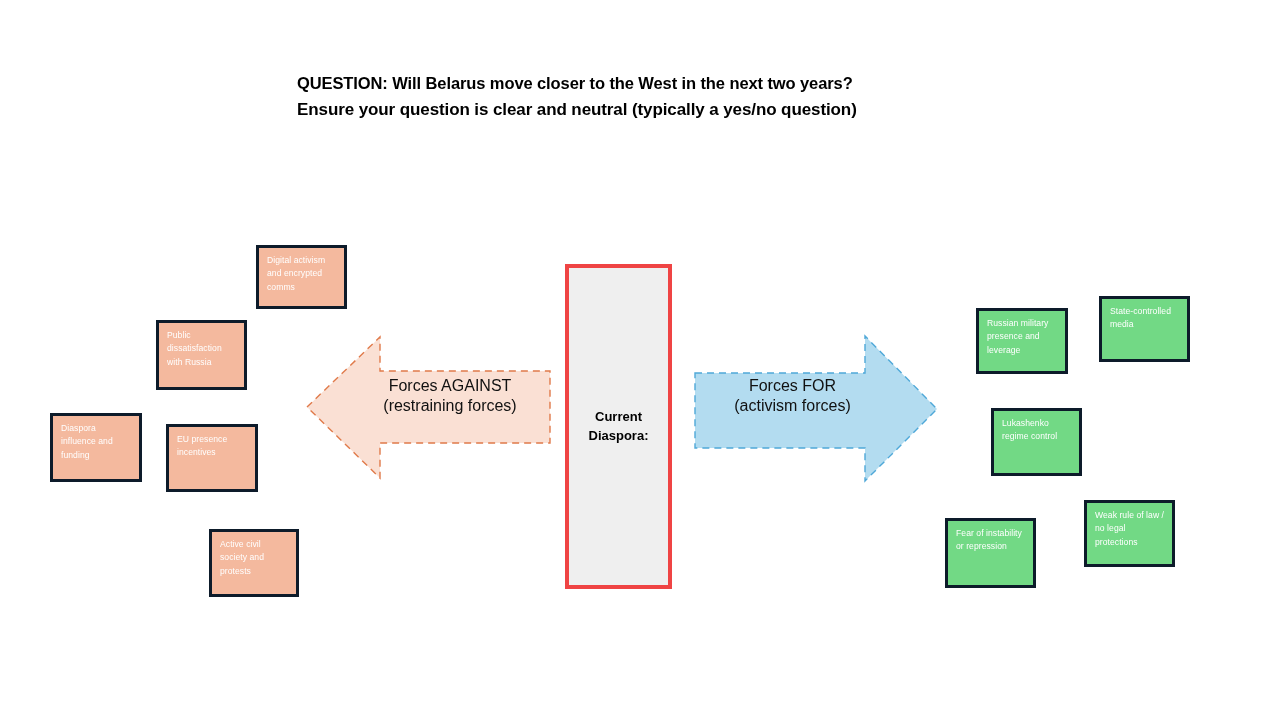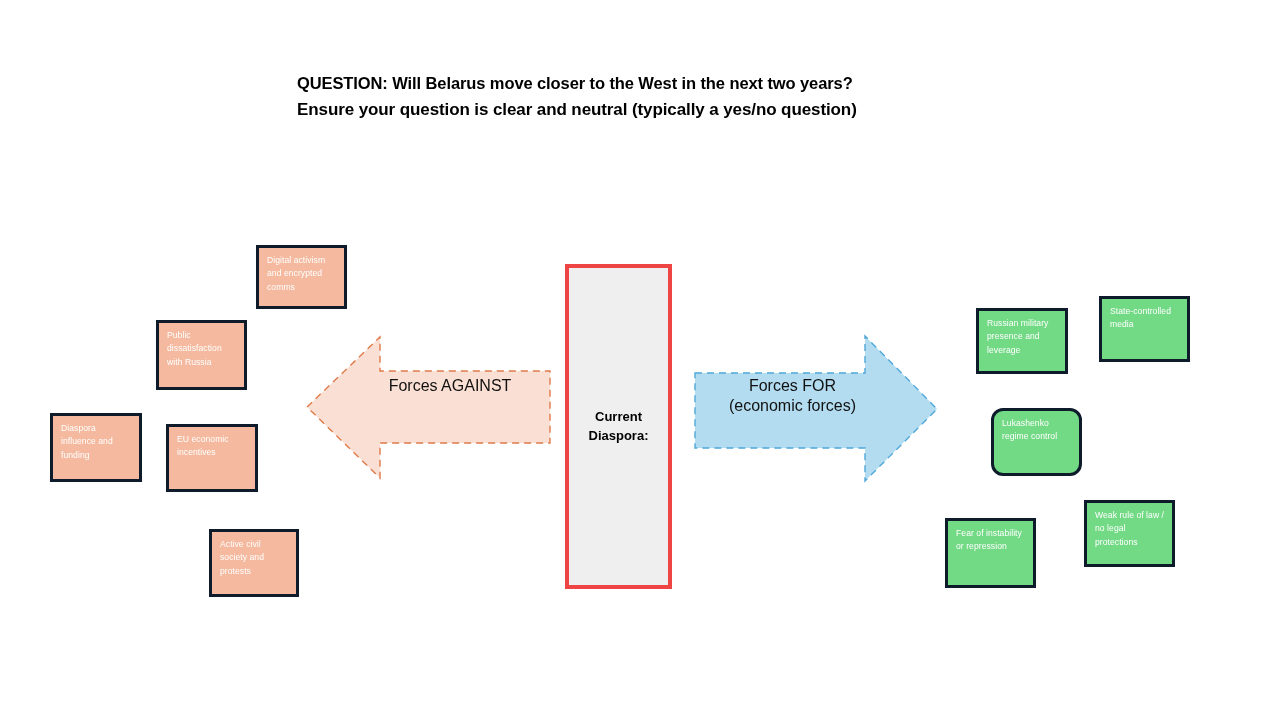--- a/index.html
+++ b/index.html
@@ -96,48 +96,49 @@
     <div class="q-sub">Ensure your question is clear and neutral (typically a yes/no question)</div>
   </div>
 
   <div class="arrow-wrap" style="left:305px; top:330px;">
     <svg width="250" height="160" viewBox="0 0 250 160" xmlns="http://www.w3.org/2000/svg">
       <polygon points="2,77 75,7 75,41 245,41 245,113 75,113 75,148" fill="#fae0d4" stroke="#e07a4a" stroke-width="1.4" stroke-dasharray="7,5" stroke-linejoin="miter"></polygon>
     </svg>
   </div>
   <div class="arrow-label arrow-left-label">
     <div>Forces AGAINST</div>
+    <div>(restraining forces)</div>
   </div>
 
   <div class="center-box">
     <div class="center-label">
       <div>Current</div>
       <div>Diaspora:</div>
     </div>
   </div>
 
   <div class="arrow-wrap" style="left:693px; top:330px;">
     <svg width="250" height="160" viewBox="0 0 250 160" xmlns="http://www.w3.org/2000/svg">
       <polygon points="2,43 172,43 172,6 244,79 172,151 172,118 2,118" fill="#b3dcf0" stroke="#4fa8d8" stroke-width="1.4" stroke-dasharray="7,5" stroke-linejoin="miter"></polygon>
     </svg>
   </div>
   <div class="arrow-label arrow-right-label">
     <div>Forces FOR</div>
-    <div>(economic forces)</div>
+    <div>(activism forces)</div>
   </div>
 
   <div id="restraining-layer">
       <div class="card card-restraining" style="left: 256px; top: 245px; width: 91px; height: 64px; background: rgb(244, 185, 158); border-color: rgb(13, 27, 42); color: rgb(255, 255, 255);"><span>Digital activism and encrypted comms</span></div>
       <div class="card card-restraining" style="left: 156px; top: 320px; width: 91px; height: 70px; background: rgb(244, 185, 158); border-color: rgb(13, 27, 42); color: rgb(255, 255, 255);"><span>Public dissatisfaction with Russia</span></div>
       <div class="card card-restraining" style="left: 50px; top: 413px; width: 92px; height: 69px; background: rgb(244, 185, 158); border-color: rgb(13, 27, 42); color: rgb(255, 255, 255);"><span>Diaspora influence and funding</span></div>
-      <div class="card card-restraining" style="left: 166px; top: 424px; width: 92px; height: 68px; background: rgb(244, 185, 158); border-color: rgb(13, 27, 42); color: rgb(255, 255, 255);"><span>EU economic incentives</span></div>
+      <div class="card card-restraining" style="left: 166px; top: 424px; width: 92px; height: 68px; background: rgb(244, 185, 158); border-color: rgb(13, 27, 42); color: rgb(255, 255, 255);"><span>EU presence incentives</span></div>
       <div class="card card-restraining" style="left: 209px; top: 529px; width: 90px; height: 68px; background: rgb(244, 185, 158); border-color: rgb(13, 27, 42); color: rgb(255, 255, 255);"><span>Active civil society and protests</span></div>
     </div>
 
   <div id="driving-layer">
       <div class="card card-driving" style="left: 976px; top: 308px; width: 92px; height: 66px; background: rgb(114, 217, 133); border-color: rgb(13, 27, 42); color: rgb(255, 255, 255);"><span>Russian military presence and leverage</span></div>
       <div class="card card-driving" style="left: 1099px; top: 296px; width: 91px; height: 66px; background: rgb(114, 217, 133); border-color: rgb(13, 27, 42); color: rgb(255, 255, 255);"><span>State-controlled media</span></div>
-      <div class="card card-driving" style="left: 991px; top: 408px; width: 91px; height: 68px; background: rgb(114, 217, 133); border-color: rgb(13, 27, 42); color: rgb(255, 255, 255); border-radius: 12px;"><span>Lukashenko regime control</span></div>
+      <div class="card card-driving" style="left: 991px; top: 408px; width: 91px; height: 68px; background: rgb(114, 217, 133); border-color: rgb(13, 27, 42); color: rgb(255, 255, 255);"><span>Lukashenko regime control</span></div>
       <div class="card card-driving" style="left: 945px; top: 518px; width: 91px; height: 70px; background: rgb(114, 217, 133); border-color: rgb(13, 27, 42); color: rgb(255, 255, 255);"><span>Fear of instability or repression</span></div>
       <div class="card card-driving" style="left: 1084px; top: 500px; width: 91px; height: 67px; background: rgb(114, 217, 133); border-color: rgb(13, 27, 42); color: rgb(255, 255, 255);"><span>Weak rule of law / no legal protections</span></div>
     </div>
 
 </div>
 
 </body></html>

